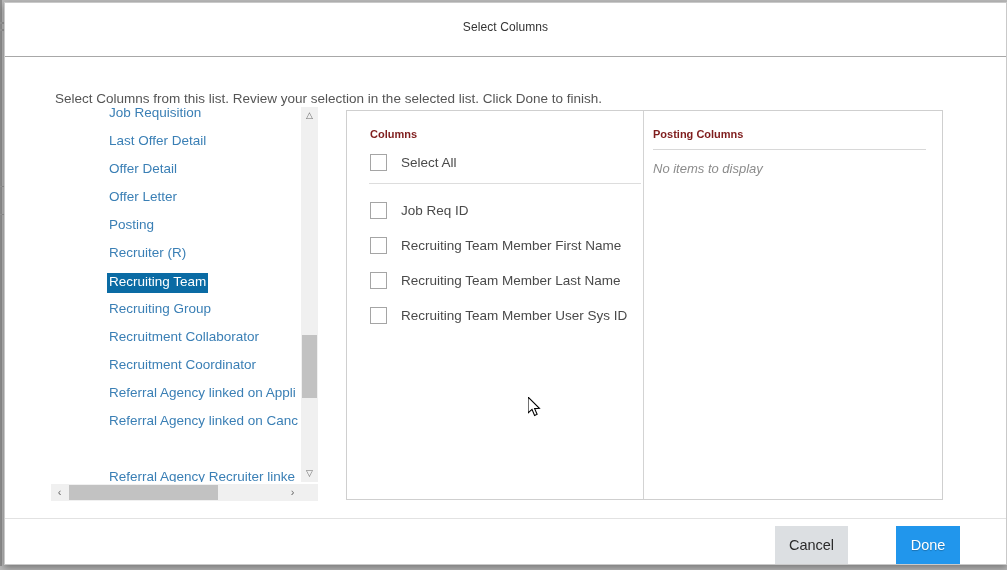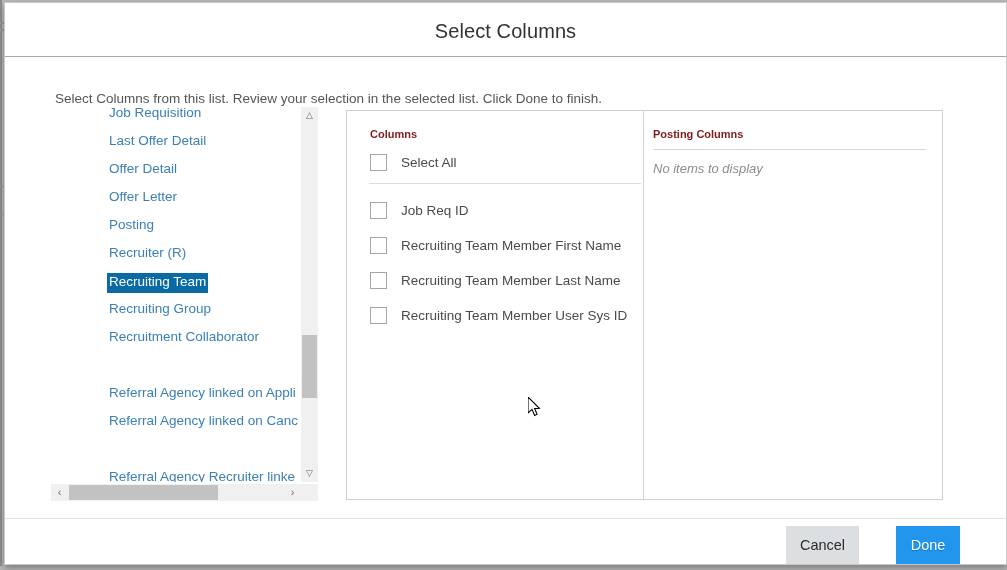--- a/index.html
+++ b/index.html
@@ -49,21 +49,21 @@
     width: 100%;
     height: 54px;
     border-bottom: 1px solid #a8a8a8;
     box-sizing: border-box;
   }
   #dialog-title {
     position: absolute;
     left: 0; top: 17px;
     width: 100%;
     text-align: center;
-    font-size: 20px;
+    font-size: 12px;
     color: #333333;
     letter-spacing: .1px;
   }
 
   #dialog-body {
     position: absolute;
     left: 0; top: 55px;
     width: 100%;
     height: 460px;
     padding-left: 44px;
@@ -272,21 +272,21 @@
     position: absolute;
     top: 7px;
     height: 38px;
     border: none;
     font-size: 14.5px;
     font-family: "Liberation Sans", sans-serif;
     cursor: pointer;
     padding: 0;
   }
   #cancel-button {
-    right: 147px;
+    right: 158px;
     width: 73px;
     background: #dcdfe2;
     color: #2b2b2b;
   }
   #done-button {
     right: 46px;
     width: 64px;
     background: #2196ec;
     color: #ffffff;
     text-shadow: 0 1px 1px rgba(0,0,0,0.25);
@@ -327,20 +327,21 @@
         <div id="left-list-clip">
             <div class="list-item" style="top: -2px;">Job Requisition</div>
             <div class="list-item" style="top: 26px;">Last Offer Detail</div>
             <div class="list-item" style="top: 54px;">Offer Detail</div>
             <div class="list-item" style="top: 82px;">Offer Letter</div>
             <div class="list-item" style="top: 110px;">Posting</div>
             <div class="list-item" style="top: 138px;">Recruiter (R)</div>
             <div class="list-item selected" style="top: 166px;">Recruiting Team</div>
             <div class="list-item" style="top: 194px;">Recruiting Group</div>
             <div class="list-item" style="top: 222px;">Recruitment Collaborator</div>
+            <div class="list-item" style="top: 250px;">Recruitment Coordinator</div>
             <div class="list-item" style="top: 278px;">Referral Agency linked on Appli</div>
             <div class="list-item" style="top: 306px;">Referral Agency linked on Canc</div>
             <div class="list-item" style="top: 362px;">Referral Agency Recruiter linke</div>
           </div>
 
         <div id="vscroll">
           <div class="vs-arrow" id="vs-up">△</div>
           <div id="vs-thumb"></div>
           <div class="vs-arrow" id="vs-down">▽</div>
         </div>

